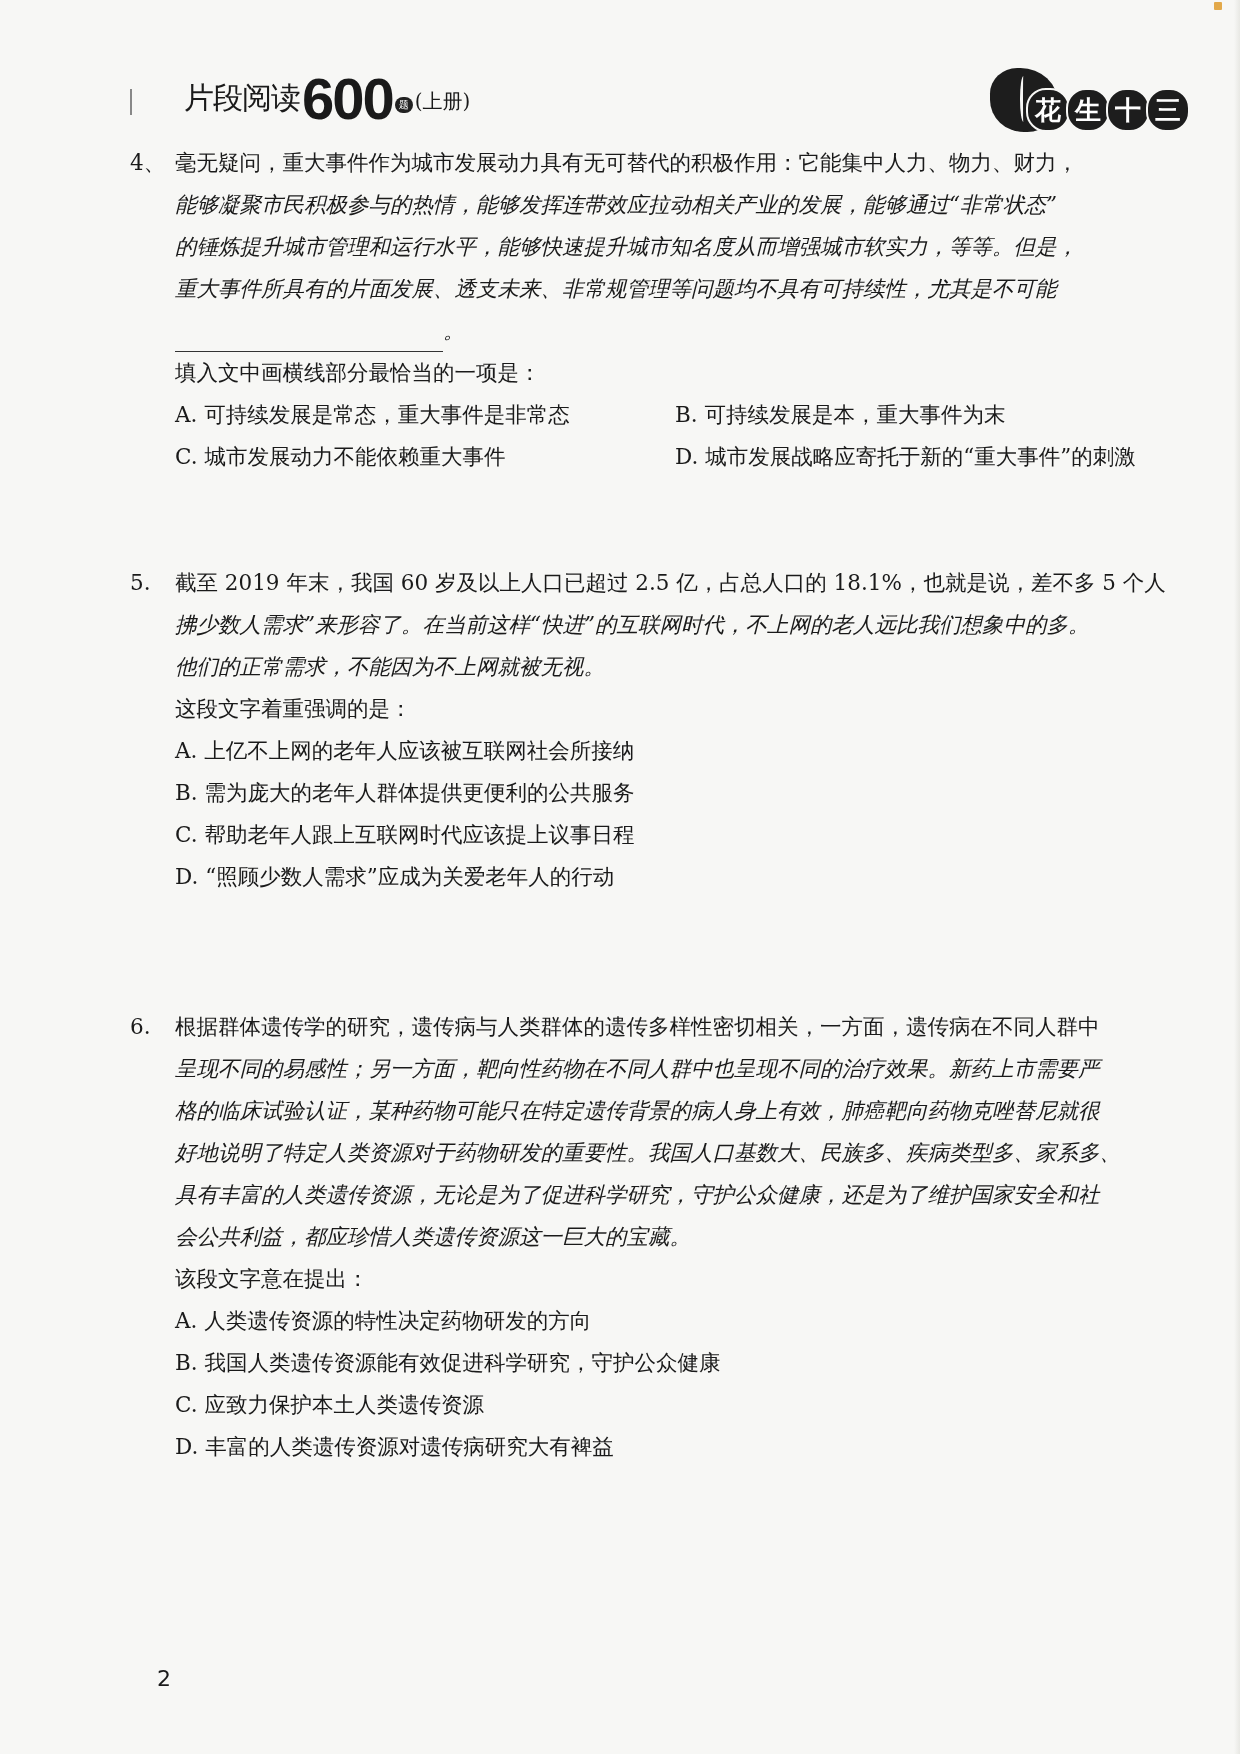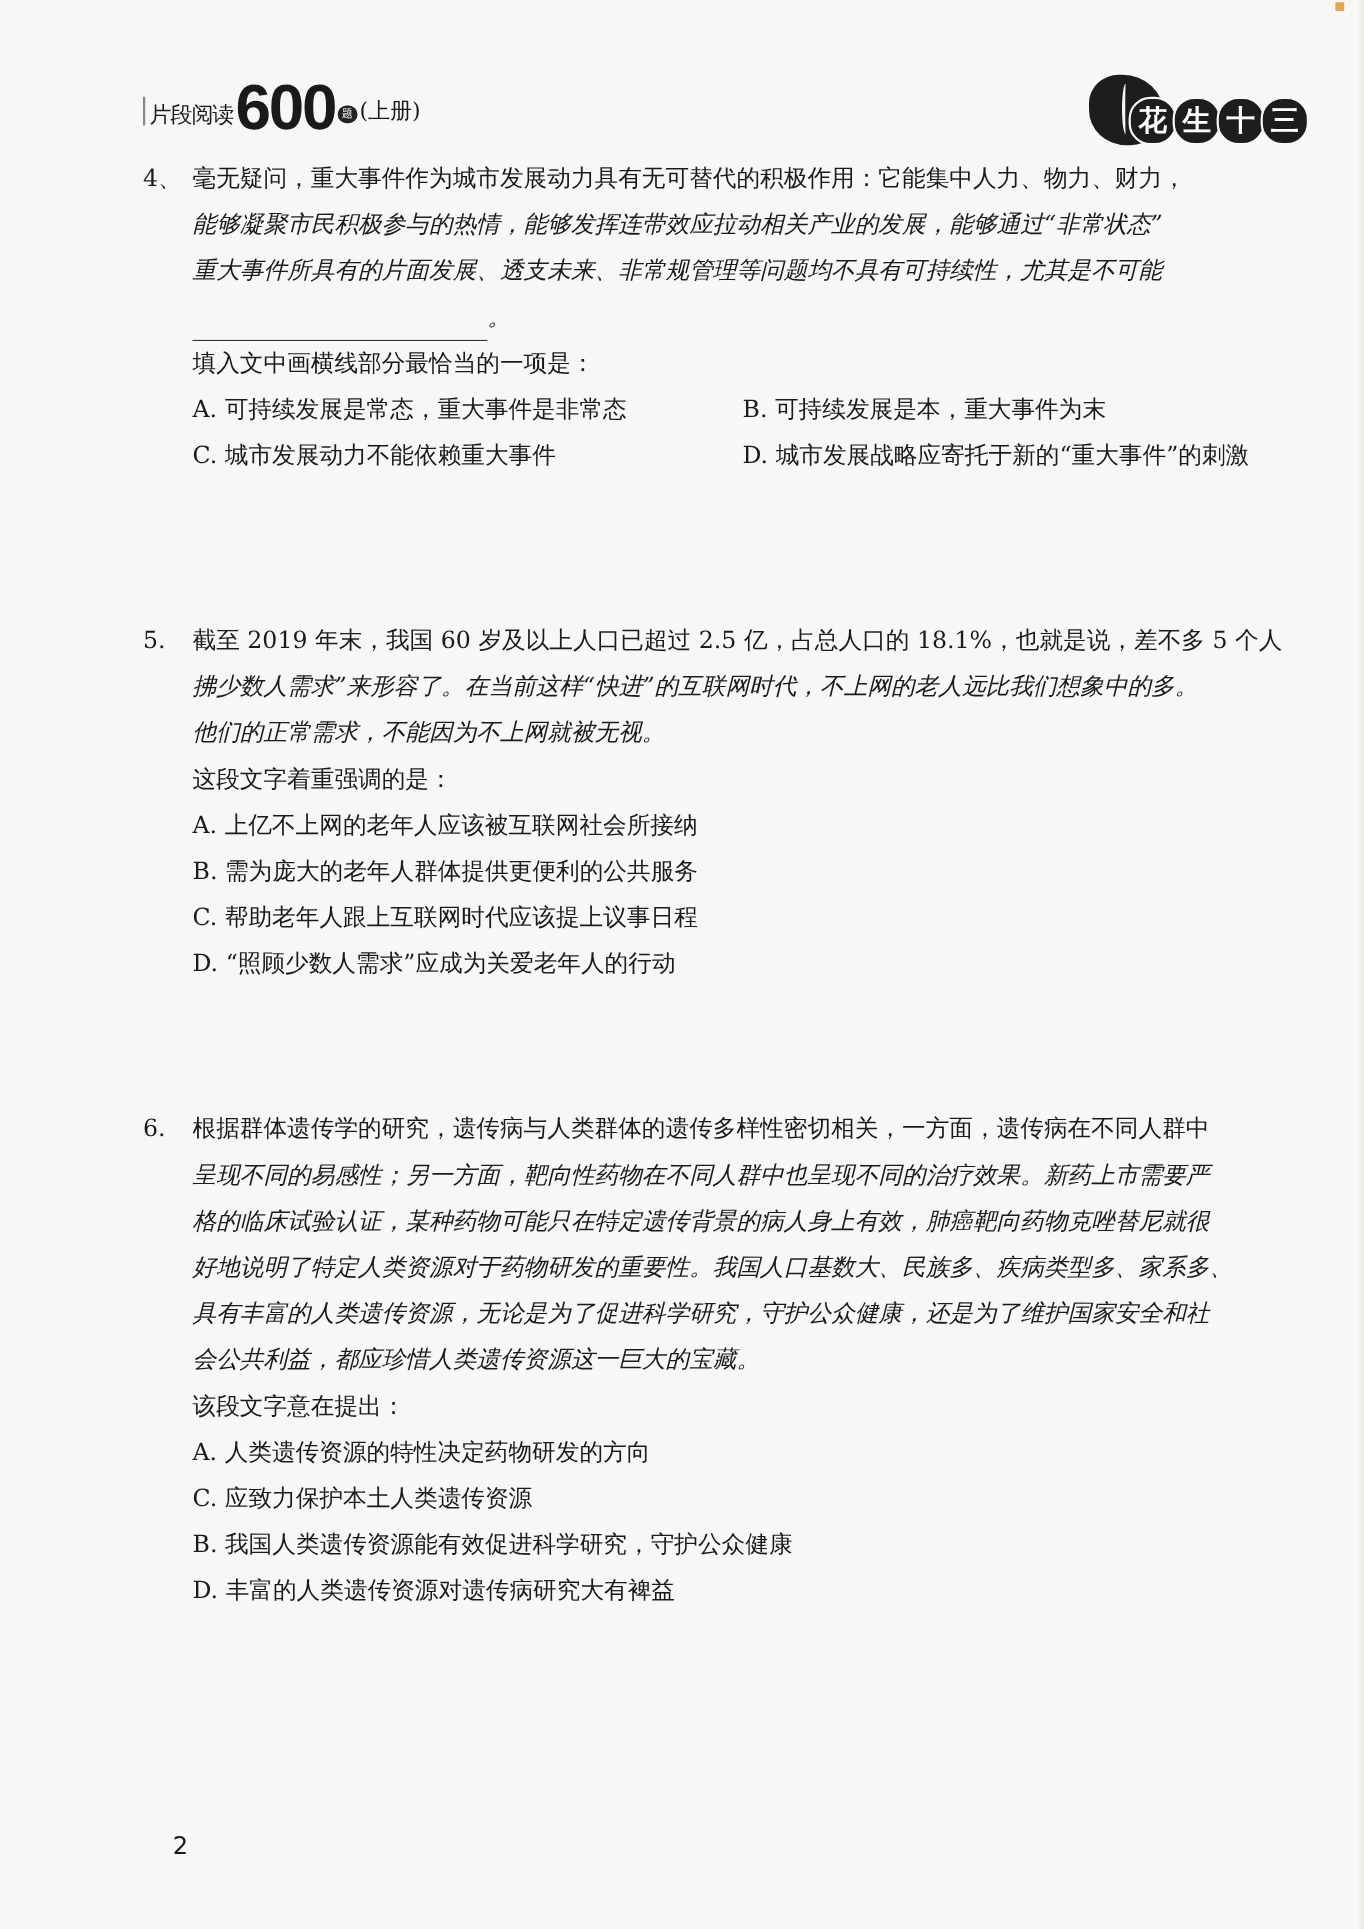--- a/index.html
+++ b/index.html
@@ -7,21 +7,21 @@
     width: 1240px; height: 1754px; position: relative; overflow: hidden;
     background: #f7f7f5;
     font-family: "DejaVu Serif", "Liberation Serif", serif;
     color: #1a1a1a;
   }
   .scan-edge { position: absolute; top: 0; right: 0; width: 6px; height: 1754px; background: linear-gradient(90deg, #f7f7f5, #e8e8e4); }
   .corner-mark { position: absolute; top: 2px; right: 18px; width: 8px; height: 8px; background: #e3a94a; border-radius: 1px; }
 
   .header { position: absolute; top: 78px; left: 130px; display: flex; align-items: flex-end; }
   .header .bar { width: 2px; height: 26px; background: #888; margin-right: 4px; margin-bottom: 4px; }
-  .header .title { font-size: 20px; letter-spacing: -1px; font-family: "DejaVu Serif", serif; }
+  .header .title { font-size: 30px; letter-spacing: -1px; font-family: "DejaVu Serif", serif; margin-left: 48px; }
   .header .num { font-size: 58px; font-weight: bold; font-family: "Liberation Sans", sans-serif; line-height: 40px; letter-spacing: -2px; margin-left: 2px; text-align: right; }
   .header .ti { display: inline-block; width: 18px; height: 16px; background: #222; border-radius: 8px; color: #fff; font-size: 10px; text-align: center; line-height: 16px; margin: 0 2px 6px 2px; }
   .header .vol { font-size: 20px; margin-bottom: 4px; }
 
   .logo { position: absolute; top: 66px; left: 990px; width: 200px; height: 70px; }
   .logo .peanut { position: absolute; left: 0; top: 2px; width: 68px; height: 64px; background: #1d1d1d; border-radius: 40% 55% 45% 50%; }
   .logo .peanut::after { content: ""; position: absolute; left: 30px; top: 8px; width: 4px; height: 46px; border-left: 3px solid #f7f7f5; border-radius: 50%; transform: rotate(20px); }
   .logo .chars { position: absolute; left: 40px; top: 22px; display: flex; }
   .logo .c { width: 40px; height: 40px; border-radius: 20px; background: #1d1d1d; color: #fff; font-size: 26px; line-height: 40px; text-align: center; border: 2px solid #f7f7f5; margin-left: -4px; font-weight: bold; }
 
@@ -58,20 +58,21 @@
     <span class="c">花</span>
     <span class="c">生</span>
     <span class="c">十</span>
     <span class="c">三</span>
   </div>
 </div>
 
 <div class="q" style="top:142px;">
   <div class="line"><span class="num">4、</span><span>毫无疑问，重大事件作为城市发展动力具有无可替代的积极作用：它能集中人力、物力、财力，</span></div>
   <div class="line indent">能够凝聚市民积极参与的热情，能够发挥连带效应拉动相关产业的发展，能够通过“非常状态”</div>
+  <div class="line indent">的锤炼提升城市管理和运行水平，能够快速提升城市知名度从而增强城市软实力，等等。但是，</div>
   <div class="line indent">重大事件所具有的片面发展、透支未来、非常规管理等问题均不具有可持续性，尤其是不可能</div>
   <div class="line indent"><span class="blank"></span><span>。</span></div>
   <div class="line prompt">填入文中画横线部分最恰当的一项是：</div>
   <div class="line opt-row">
     <div class="half"><span>A.</span> <span>可持续发展是常态，重大事件是非常态</span></div>
     <div class="half2"><span>B.</span> <span>可持续发展是本，重大事件为末</span></div>
   </div>
   <div class="line opt-row">
     <div class="half"><span>C.</span> <span>城市发展动力不能依赖重大事件</span></div>
     <div class="half2"><span>D.</span> <span>城市发展战略应寄托于新的“重大事件”的刺激</span></div>
@@ -91,18 +92,18 @@
 
 <div class="q" style="top:1006px;">
   <div class="line"><span class="num">6.</span><span>根据群体遗传学的研究，遗传病与人类群体的遗传多样性密切相关，一方面，遗传病在不同人群中</span></div>
   <div class="line indent">呈现不同的易感性；另一方面，靶向性药物在不同人群中也呈现不同的治疗效果。新药上市需要严</div>
   <div class="line indent">格的临床试验认证，某种药物可能只在特定遗传背景的病人身上有效，肺癌靶向药物克唑替尼就很</div>
   <div class="line indent">好地说明了特定人类资源对于药物研发的重要性。我国人口基数大、民族多、疾病类型多、家系多、</div>
   <div class="line indent">具有丰富的人类遗传资源，无论是为了促进科学研究，守护公众健康，还是为了维护国家安全和社</div>
   <div class="line indent">会公共利益，都应珍惜人类遗传资源这一巨大的宝藏。</div>
   <div class="line prompt">该段文字意在提出：</div>
   <div class="line opt"><span>A.</span> <span>人类遗传资源的特性决定药物研发的方向</span></div>
+  <div class="line opt"><span>B.</span> <span>我国人类遗传资源能有效促进科学研究，守护公众健康</span></div>
   <div class="line opt"><span>C.</span> <span>应致力保护本土人类遗传资源</span></div>
-  <div class="line opt"><span>B.</span> <span>我国人类遗传资源能有效促进科学研究，守护公众健康</span></div>
   <div class="line opt"><span>D.</span> <span>丰富的人类遗传资源对遗传病研究大有裨益</span></div>
 </div>
 
 <div class="page-num">2</div>
 
 </body></html>

